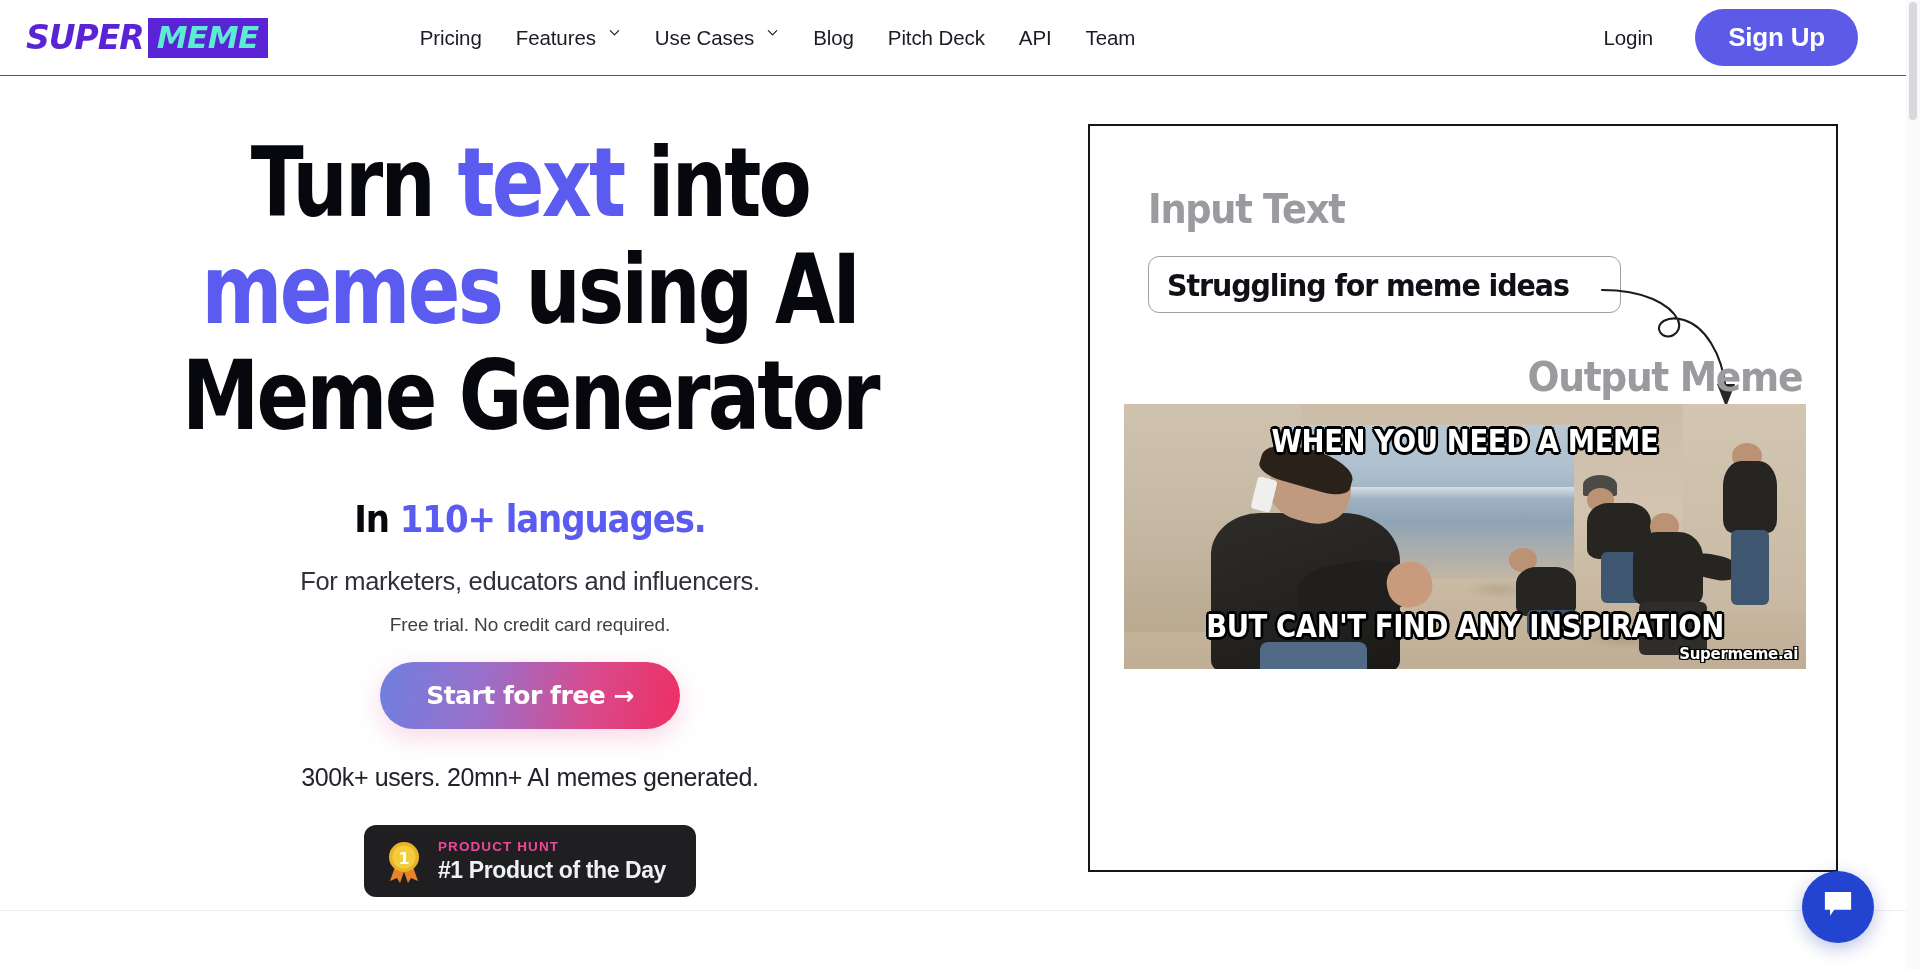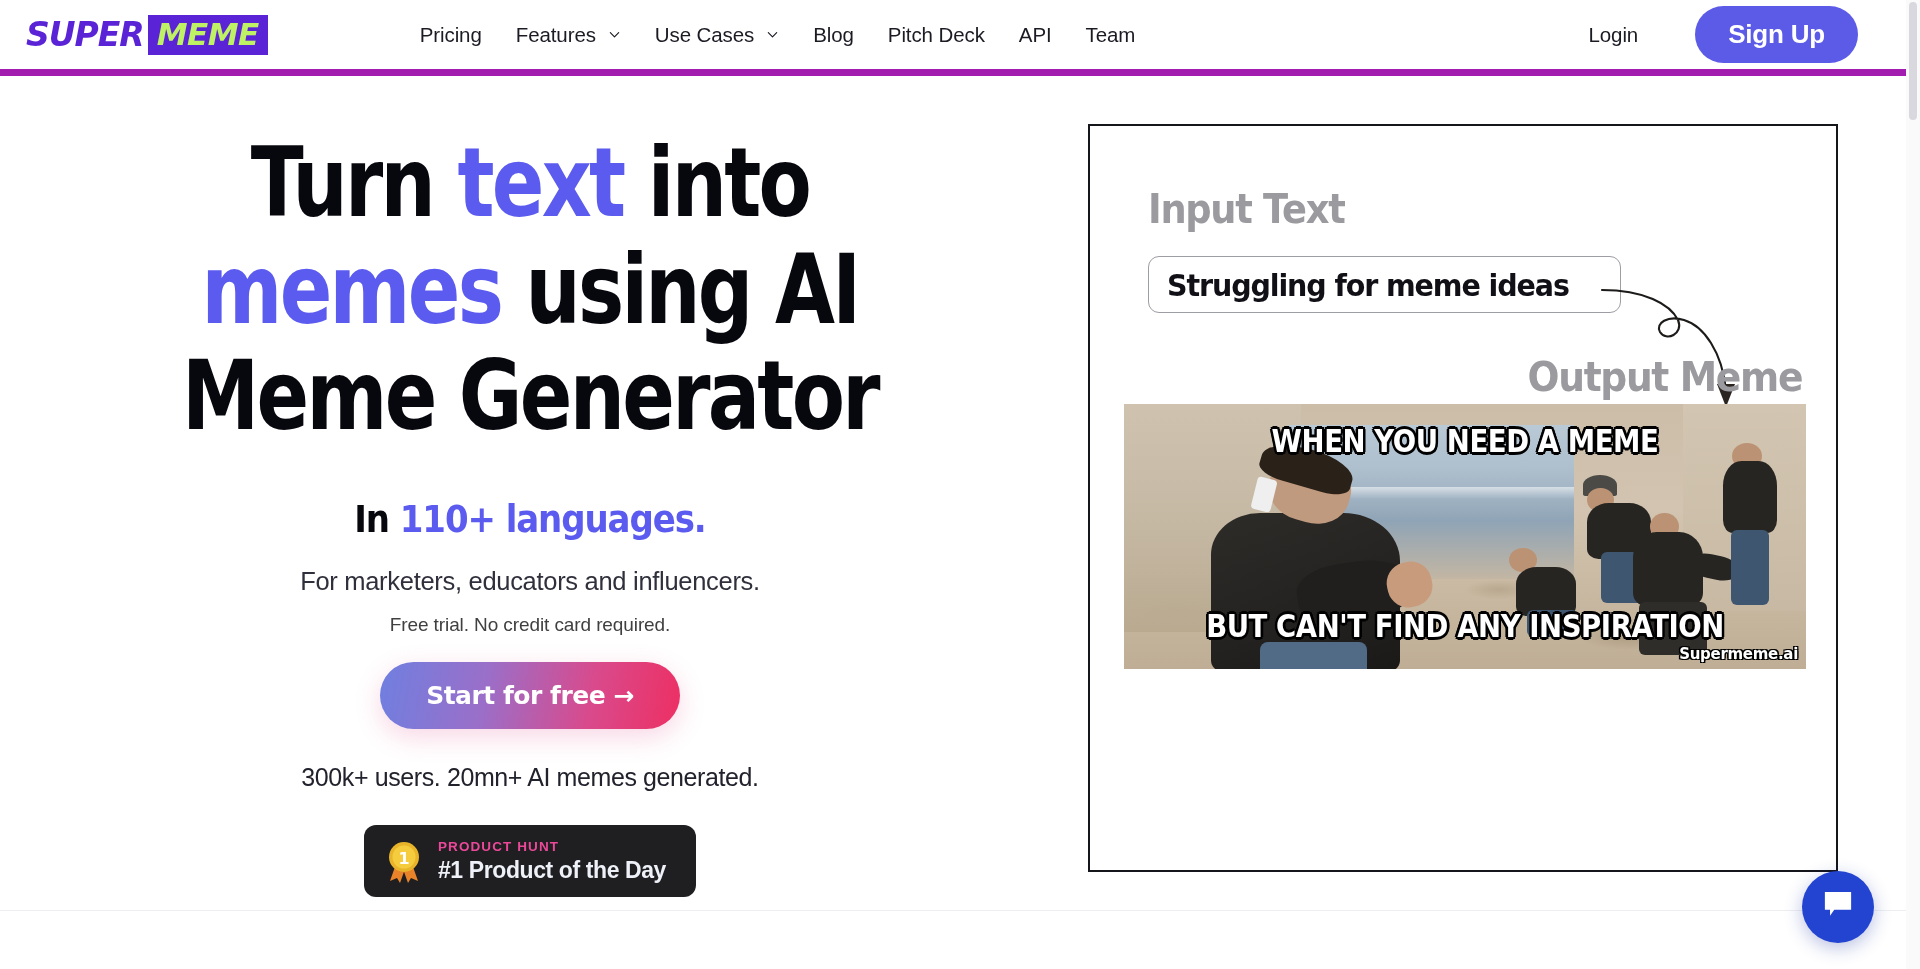--- a/index.html
+++ b/index.html
@@ -9,21 +9,21 @@
     font-family:"Liberation Sans", sans-serif;
     overflow:hidden;
   }
   .page { position:relative; width:1920px; height:969px; background:#fff; }
 
   
   .navbar {
     position:absolute; top:0; left:0; width:1906px; height:76px;
     display:flex; align-items:center;
     background:#fff;
-    border-bottom:7px solid #a21caf;
+    border-bottom:1px solid #a21caf;
     z-index:20;
   }
   .logo {
     display:flex; align-items:center;
     margin-left:26px;
     height:44px;
   }
   .logo-super {
     font-family:"DejaVu Sans", sans-serif;
     font-weight:bold; font-style:italic;
@@ -34,48 +34,48 @@
   .logo-meme-box {
     background:#5A23D6;
     margin-left:4px;
     padding:4px 9px 5px 9px;
     display:flex; align-items:center;
   }
   .logo-meme {
     font-family:"DejaVu Sans", sans-serif;
     font-weight:bold; font-style:italic;
     font-size:31px; letter-spacing:-0.5px;
-    color:#bef264;
+    color:#5eead4;
     line-height:1;
   }
 
   .nav-links {
     display:flex; align-items:center;
     margin-left:135px;
     gap:0px;
   }
   .nav-item {
-    display:flex; align-items:center;
+    display:flex; 
     font-size:20.5px; color:#1b1b24;
     padding:8px 17px;
     cursor:pointer;
     white-space:nowrap;
     letter-spacing:-0.1px;
   }
   .chev {
     display:inline-block; margin-left:12px;
     width:13px; height:13px;
   }
   .chev svg { display:block; }
 
   .nav-right {
     margin-left:auto;
     display:flex; align-items:center;
     margin-right:48px;
-    gap:15px;
+    gap:0px;
   }
   .login-link {
     font-size:20.5px; color:#1b1b24;
     padding:8px 20px; cursor:pointer;
     letter-spacing:-0.1px;
   }
   .signup-btn {
     margin-left:22px;
     background:#5B5BE8;
     color:#fff;

